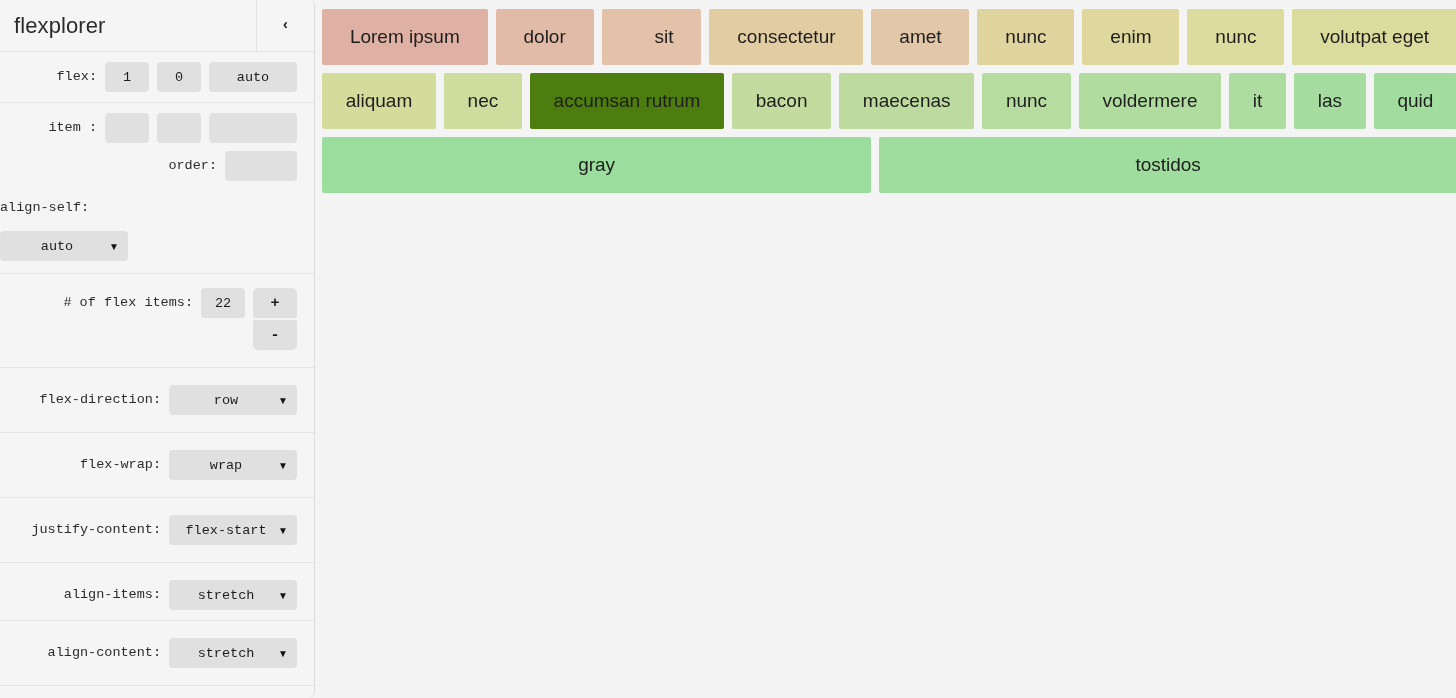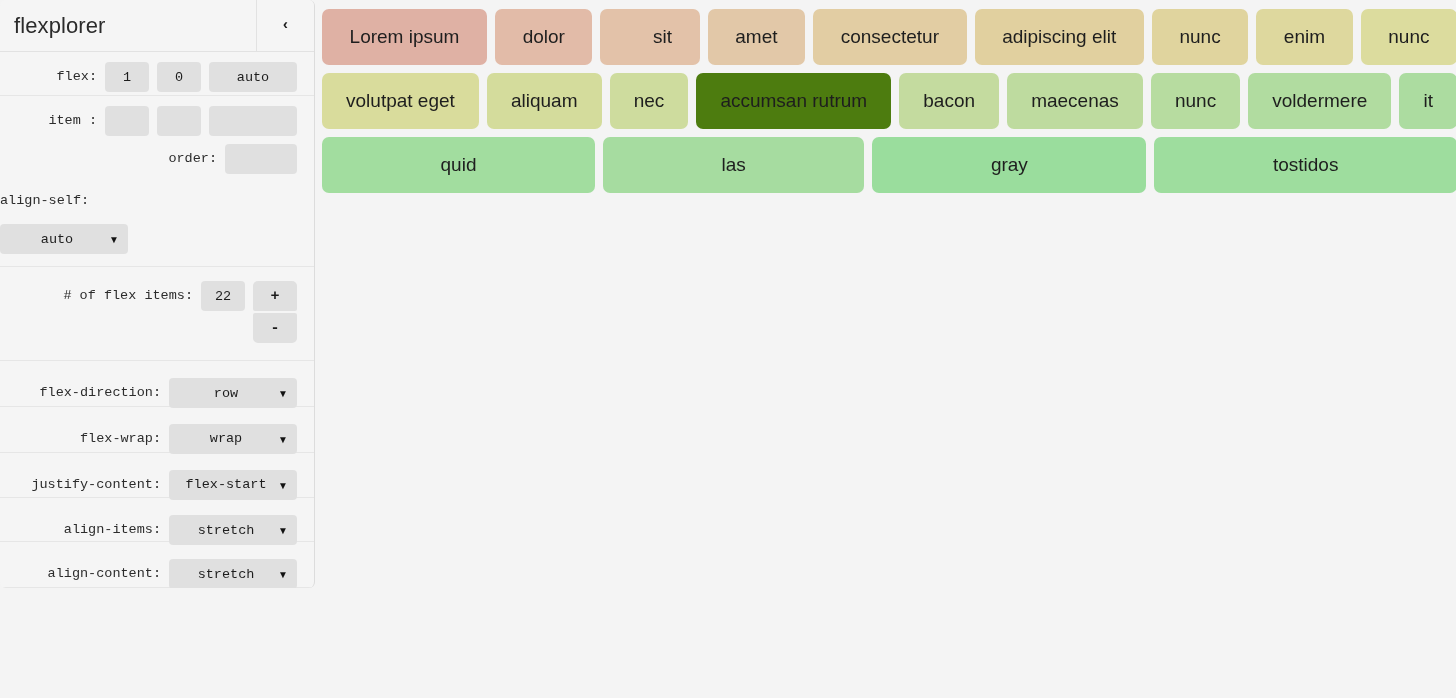--- a/index.html
+++ b/index.html
@@ -16,21 +16,21 @@
   #app {
     display: flex;
     width: 1456px;
     height: 698px;
   }
 
   
   #sidebar {
     width: 315px;
     min-width: 315px;
-    height: 588px;
+    height: 698px;
     background: #f5f5f5;
     border-right: 1px solid #dcdcdc;
     display: flex;
     flex-direction: column;
     overflow: hidden;
     border-radius: 6px;
   }
   .side-header {
     display: flex;
     align-items: stretch;
@@ -162,21 +162,21 @@
     flex-direction: row;
     flex-wrap: wrap;
     justify-content: flex-start;
     align-items: stretch;
     align-content: stretch;
     width: 1135px;
     gap: 8px;
   }
   .flex-item {
     flex: 1 0 auto;
-    border-radius: 7px;
+    border-radius: 2px;
     height: 56px;
     display: flex;
     align-items: center;
     justify-content: center;
     padding: 0 22px;
     font-family: "Liberation Sans", sans-serif;
     font-size: 19px;
     color: #1e1e1e;
     white-space: nowrap;
     cursor: pointer;
@@ -259,21 +259,21 @@
     </div>
 
     <div class="ctrl-row" style="padding-top:17px;padding-bottom:17px;">
       <div class="ctrl-label">justify-content:</div>
       <div class="sel-wrap">
         <select class="sel"><option>flex-start</option><option>flex-end</option><option>center</option><option>space-between</option><option>space-around</option><option>space-evenly</option></select>
         <span class="chev">▼</span>
       </div>
     </div>
 
-    <div class="ctrl-row" style="padding-top:17px;padding-bottom:2px;">
+    <div class="ctrl-row" style="padding-top:17px;padding-bottom:10px;">
       <div class="ctrl-label">align-items:</div>
       <div class="sel-wrap">
         <select class="sel"><option>stretch</option><option>flex-start</option><option>flex-end</option><option>center</option><option>baseline</option></select>
         <span class="chev">▼</span>
       </div>
     </div>
 
     <div class="ctrl-row" style="padding-top:17px;padding-bottom:17px;">
       <div class="ctrl-label">align-content:</div>
       <div class="sel-wrap">
@@ -282,35 +282,34 @@
       </div>
     </div>
 
   </aside>
 
   <main id="canvas-wrap">
     <div id="flex-container">
         <div class="flex-item" style="background: rgb(223, 177, 164);">Lorem ipsum</div>
         <div class="flex-item" style="background: rgb(226, 187, 168);">dolor</div>
         <div class="flex-item" style="background: rgb(227, 194, 169); padding-left: 47px;">sit</div>
+        <div class="flex-item" style="background: rgb(226, 205, 163);">consectetur</div>
         <div class="flex-item" style="background: rgb(226, 200, 168);">amet</div>
-        <div class="flex-item" style="background: rgb(226, 205, 163);">consectetur</div>
-        <div class="flex-item" style="background: rgb(225, 208, 159);">adipiscing elit</div>
         <div class="flex-item" style="background: rgb(224, 212, 158);">nunc</div>
         <div class="flex-item" style="background: rgb(222, 216, 158);">enim</div>
         <div class="flex-item" style="background: rgb(220, 220, 158);">nunc</div>
         <div class="flex-item" style="background: rgb(217, 220, 156);">volutpat eget</div>
         <div class="flex-item" style="background: rgb(212, 220, 156);">aliquam</div>
         <div class="flex-item" style="background: rgb(206, 220, 158);">nec</div>
         <div class="flex-item" style="background: #4d7c0f;">accumsan rutrum</div>
         <div class="flex-item" style="background: rgb(196, 219, 159);">bacon</div>
         <div class="flex-item" style="background: rgb(190, 219, 159);">maecenas</div>
         <div class="flex-item" style="background: rgb(183, 220, 160);">nunc</div>
         <div class="flex-item" style="background: rgb(177, 220, 160);">voldermere</div>
         <div class="flex-item" style="background: rgb(172, 220, 160);">it</div>
+        <div class="flex-item" style="background: rgb(166, 220, 160);">las</div>
         <div class="flex-item" style="background: rgb(162, 221, 159);">quid</div>
-        <div class="flex-item" style="background: rgb(166, 220, 160);">las</div>
         <div class="flex-item" style="background: rgb(154, 221, 157);">gray</div>
         <div class="flex-item" style="background: rgb(158, 221, 158);">tostidos</div>
       </div>
   </main>
 
 </div>
 
 </body></html>

